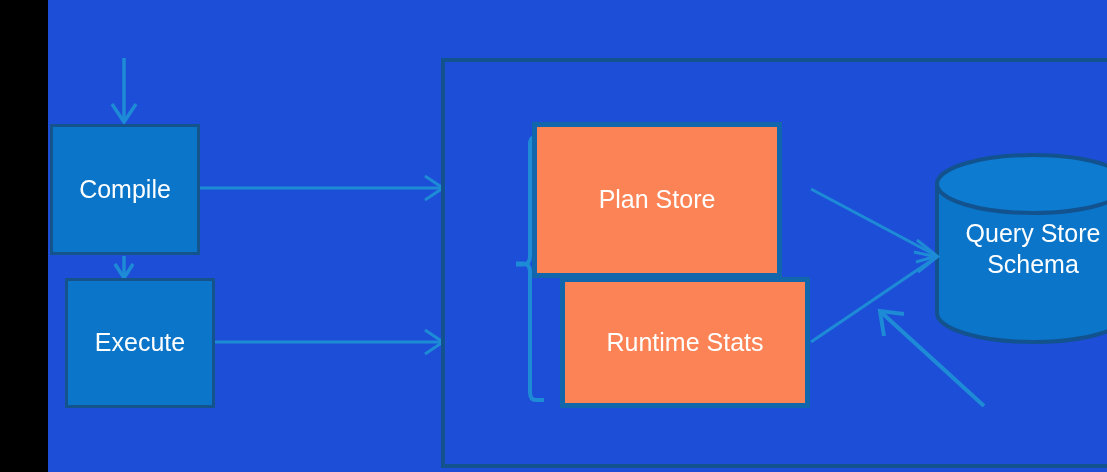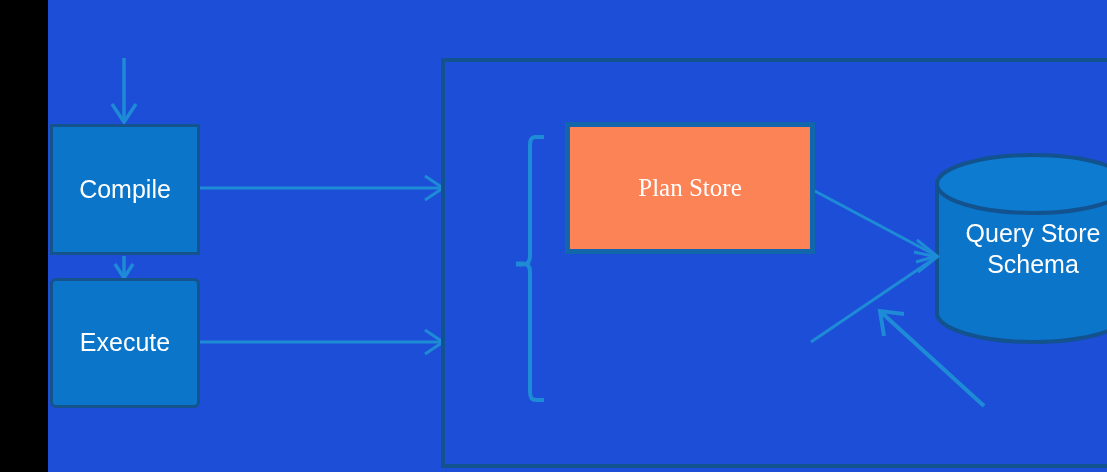--- a/index.html
+++ b/index.html
@@ -117,27 +117,30 @@
     </g>
 
   </svg>
 
   <div class="boundary" style="left:393px; top:58px; width:706px; height:410px;"></div>
 
   <div class="node proc-node" style="left:2px; top:124px; width:150px; height:131px;">
     <span>Compile</span>
   </div>
 
-  <div class="node proc-node" style="left:2px; top:278px; width:150px; height:130px;border-radius:6px;">
+  <div class="node proc-node" style="left:17px; top:278px; width:150px; height:130px;">
     <span>Execute</span>
   </div>
 
-  <div class="node store-node" style="left:517px; top:122px; width:250px; height:132px;font-family:Liberation Serif, serif;">
+  <div class="node store-node" style="left:484px; top:122px; width:250px; height:156px;">
     <span>Plan Store</span>
   </div>
 
+  <div class="node store-node" style="left:512px; top:277px; width:250px; height:131px;">
+    <span>Runtime Stats</span>
+  </div>
 
   <div class="db-label" style="left:889px; top:218px; width:192px; height:80px;">
     <span>Query Store
 Schema</span>
   </div>
 
 </div>
 
 </body></html>

